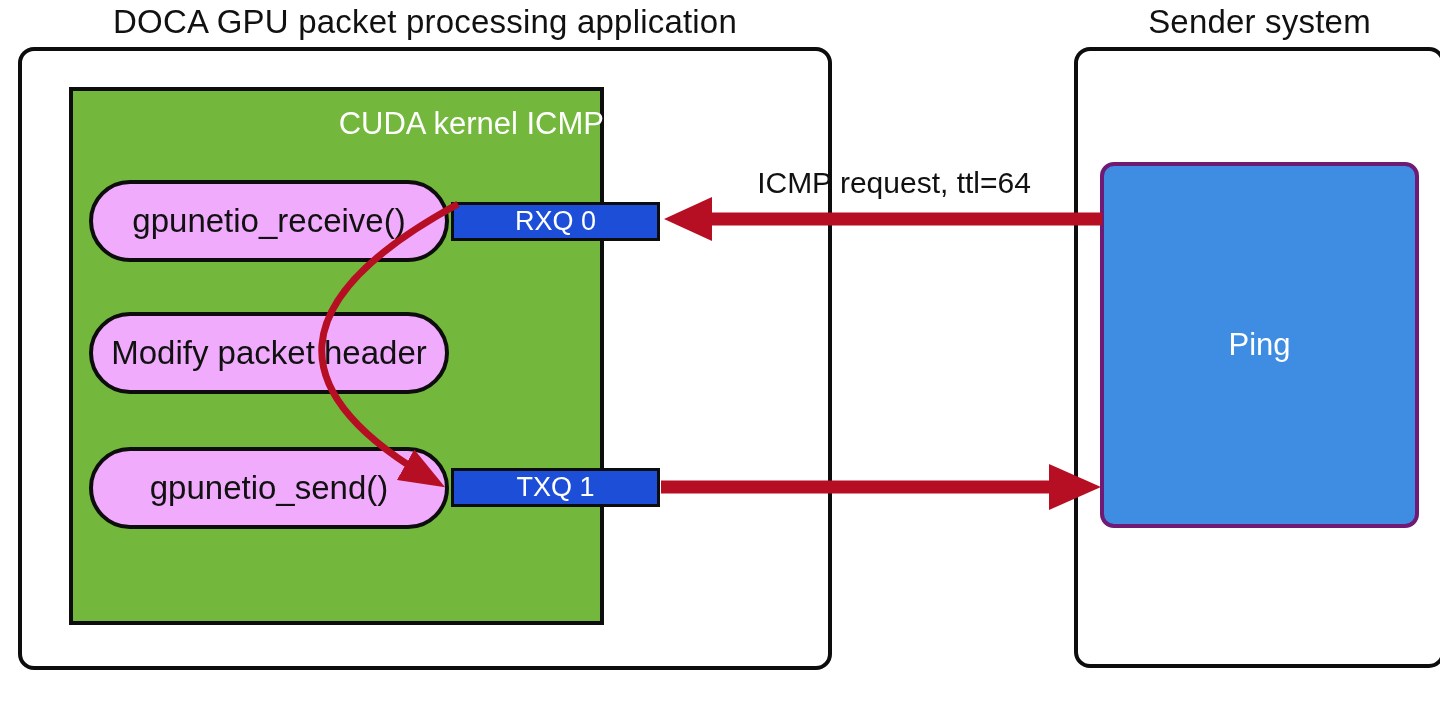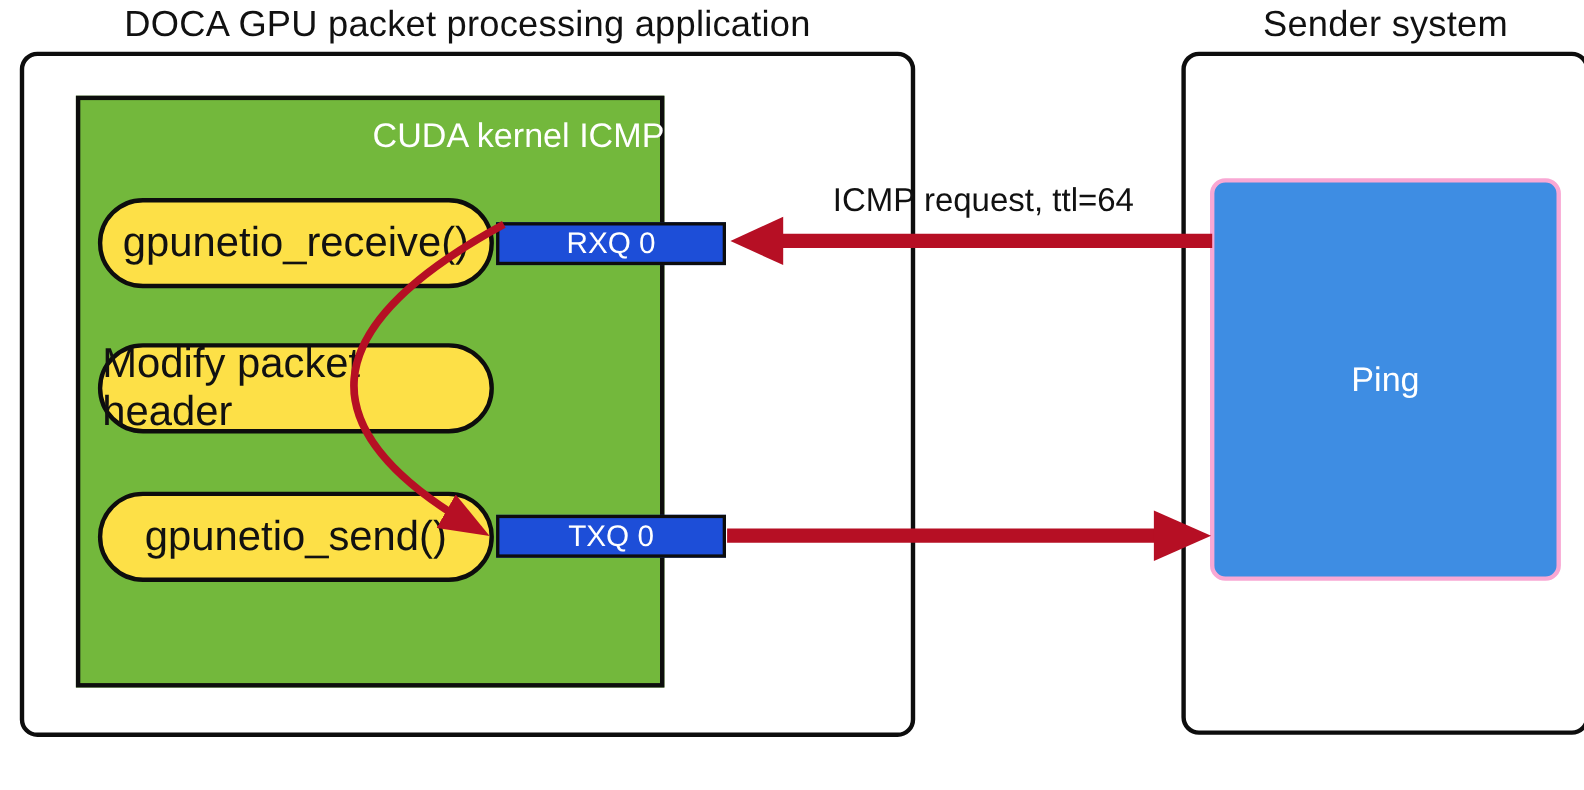--- a/index.html
+++ b/index.html
@@ -22,38 +22,38 @@
   .sender-box{left:1062px;top:47px;width:371px;height:621px;}
   .green-box{
     left:57px;top:87px;width:535px;height:538px;
     background:#73B83C;border:4px solid #0d0d0d;
   }
   .cuda-label{
     left:57px;top:106px;width:535px;text-align:right;
     font-size:31px;color:#ffffff;
   }
   .pill{
-    left:77px;width:360px;height:82px;background:#fde047;
+    left:77px;width:360px;height:82px;background:#f0abfc;
     border:4px solid #0d0d0d;border-radius:44px;
     display:flex;align-items:center;justify-content:center;
-    font-size:38px;color:#111;
+    font-size:33px;color:#111;
   }
   .pill-receive{top:180px;}
   .pill-modify{top:312px;}
   .pill-send{top:447px;}
   .queue{
     left:439px;width:209px;height:39px;background:#1d4ed8;
     border:3px solid #0d0d0d;display:flex;align-items:center;justify-content:center;
     font-size:27px;color:#ffffff;
   }
   .queue-rx{top:202px;}
   .queue-tx{top:468px;}
   .ping-box{
     left:1088px;top:162px;width:319px;height:366px;
-    background:#3E8DE3;border:4px solid #f9a8d4;border-radius:14px;
+    background:#3E8DE3;border:4px solid #701a75;border-radius:14px;
     display:flex;align-items:center;justify-content:center;
     font-size:31px;color:#ffffff;
   }
   .arrow-label{
     font-size:30px;color:#111;text-align:center;white-space:nowrap;
   }
   .request-label{left:632px;top:166px;width:500px;}
   .reply-label{left:600px;top:434px;width:500px;}
   .arrow-layer{left:0;top:0;width:1440px;height:718px;pointer-events:none;}
 </style>
@@ -78,21 +78,21 @@
     <span>Modify packet header</span>
   </div>
   <div class="abs pill pill-send">
     <span>gpunetio_send()</span>
   </div>
 
   <div class="abs queue queue-rx">
     <span>RXQ 0</span>
   </div>
   <div class="abs queue queue-tx">
-    <span>TXQ 0</span>
+    <span>TXQ 1</span>
   </div>
 
   <div class="abs ping-box">
     <span>Ping</span>
   </div>
 
   <div class="abs arrow-label request-label">ICMP request, ttl=64</div>
 
   <svg class="abs arrow-layer" width="1440" height="718" viewBox="0 0 1440 718">
     <defs>

